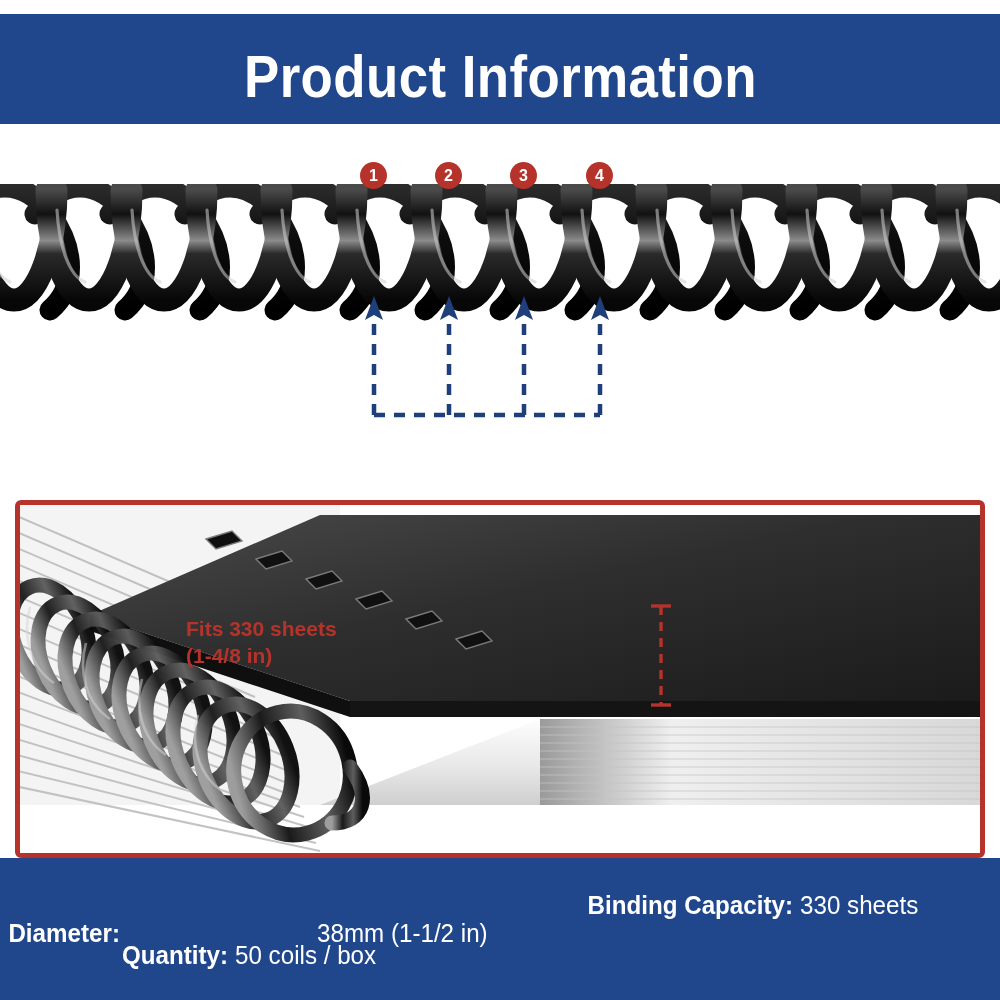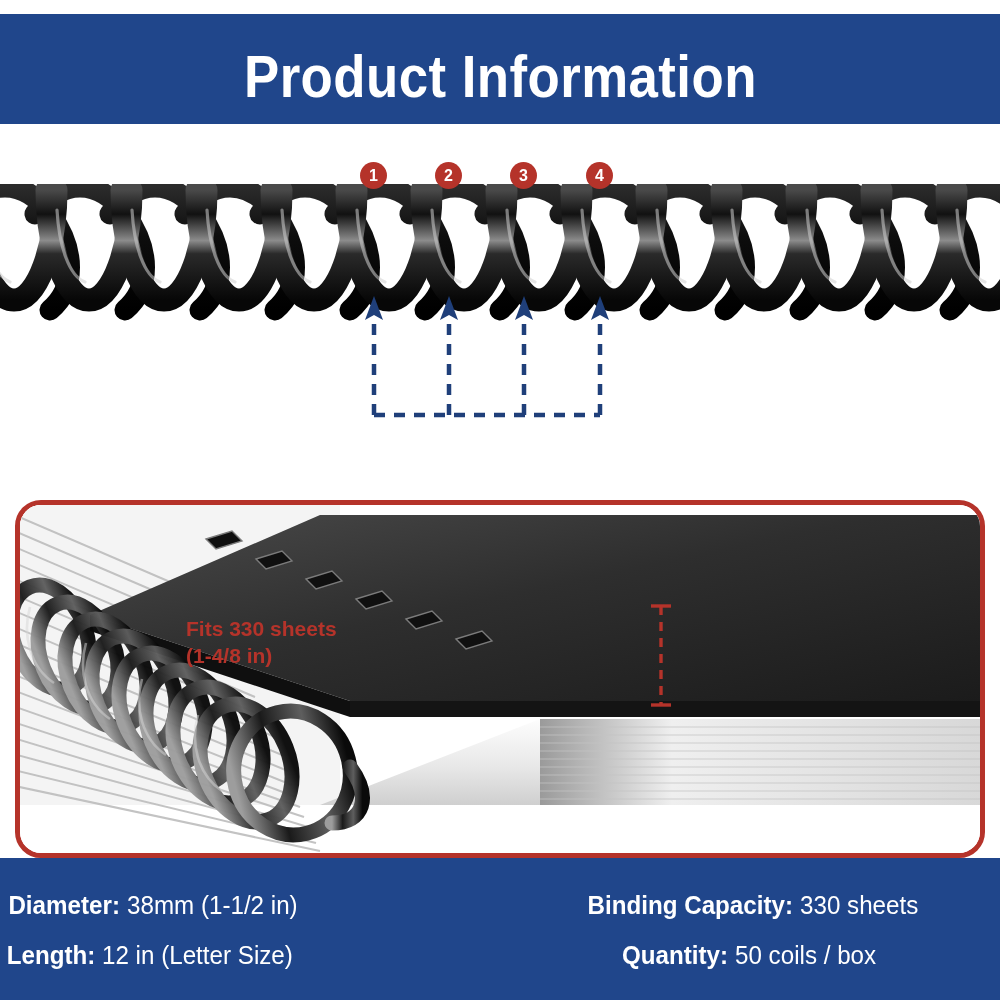--- a/index.html
+++ b/index.html
@@ -51,42 +51,42 @@
     text-align:center; color:#b5332a;
     font-weight:bold; line-height:1.28;
   }
   #pitch-caption .l1 { font-size:21px; display:block; }
   #pitch-caption .l2 { font-size:21px; display:block; }
 
   
   #book-panel {
     position:absolute; left:15px; top:500px; width:970px; height:358px;
     border:5px solid #b5332a;
-    border-radius:26px;
+    border-radius:6px;
     background:#ffffff;
     overflow:hidden;
   }
   #book-photo { position:absolute; left:0; top:0; width:960px; height:348px; }
 
   #sheets-dim-svg { position:absolute; left:0; top:0; width:960px; height:348px; }
   #sheets-caption {
     position:absolute; left:166px; top:110px;
     color:#b5332a; font-weight:bold; line-height:1.3;
   }
   #sheets-caption .l1 { font-size:21px; display:block; }
   #sheets-caption .l2 { font-size:21px; display:block; }
 
   
   #footer-band {
     position:absolute; left:0; top:858px; width:1000px; height:142px;
     background:#20468b;
   }
   .spec-row { position:absolute; width:1000px; display:flex; }
   .spec-cell { width:500px; display:flex; align-items:baseline; }
-  .spec-cell.left  { justify-content:flex-start; }
+  .spec-cell.left  { justify-content:space-between;margin-top:28px; }
   .spec-cell.right { justify-content:center; }
   .spec-label {
     color:#ffffff; font-size:26px; font-weight:bold;
     transform:scaleX(0.93); transform-origin:right center;
     white-space:nowrap;
   }
   .spec-value {
     color:#ffffff; font-size:26px; font-weight:normal;
     transform:scaleX(0.93); transform-origin:left center;
     white-space:nowrap; margin-left:7px;
@@ -340,21 +340,17 @@
     <span class="spec-label">Diameter:</span>
     <span class="spec-value">38mm (1-1/2 in)</span>
   </div>
   <div class="spec-cell right">
     <span class="spec-label">Binding Capacity:</span>
     <span class="spec-value">330 sheets</span>
   </div>
 </div>
 
 <div class="spec-row" style="top:940px;">
-  <div class="spec-cell left">
-    <span class="spec-label">Length:</span>
-    <span class="spec-value">12 in (Letter Size)</span>
-  </div>
   <div class="spec-cell right">
     <span class="spec-label">Quantity:</span>
     <span class="spec-value">50 coils / box</span>
   </div>
 </div>
 
 </body></html>

